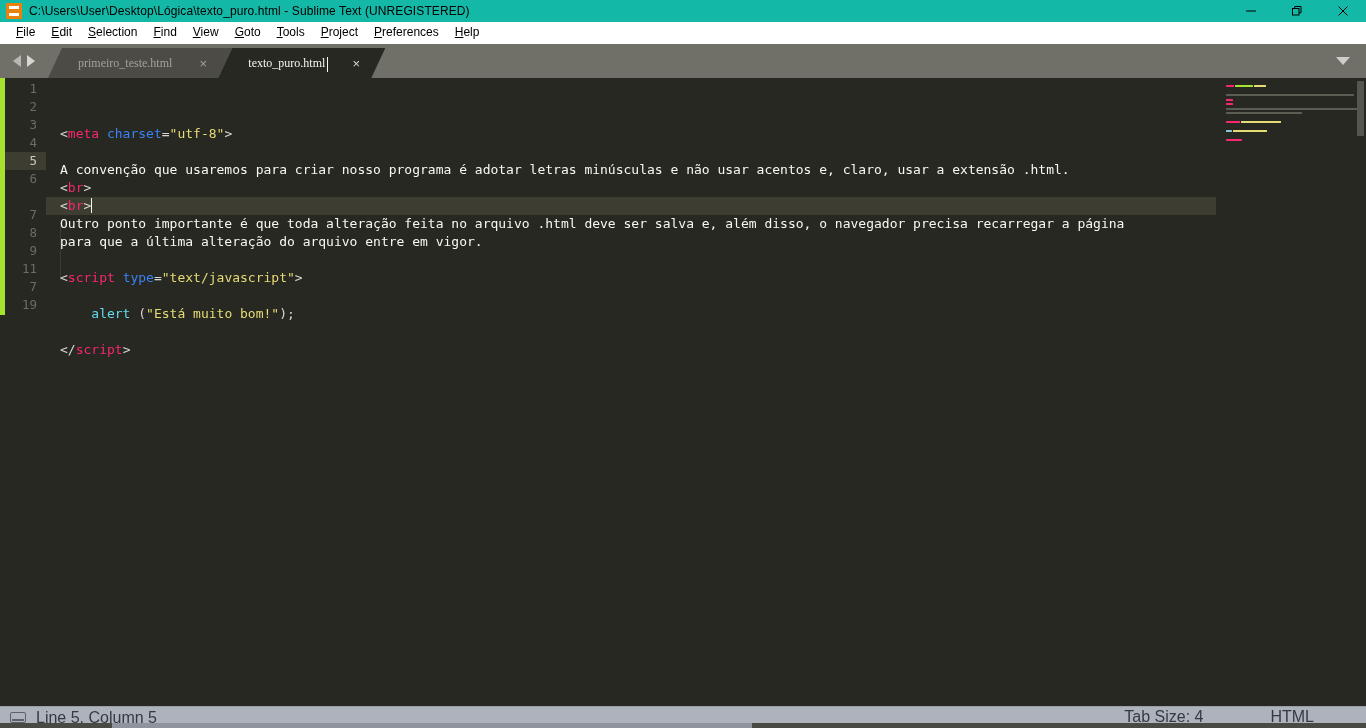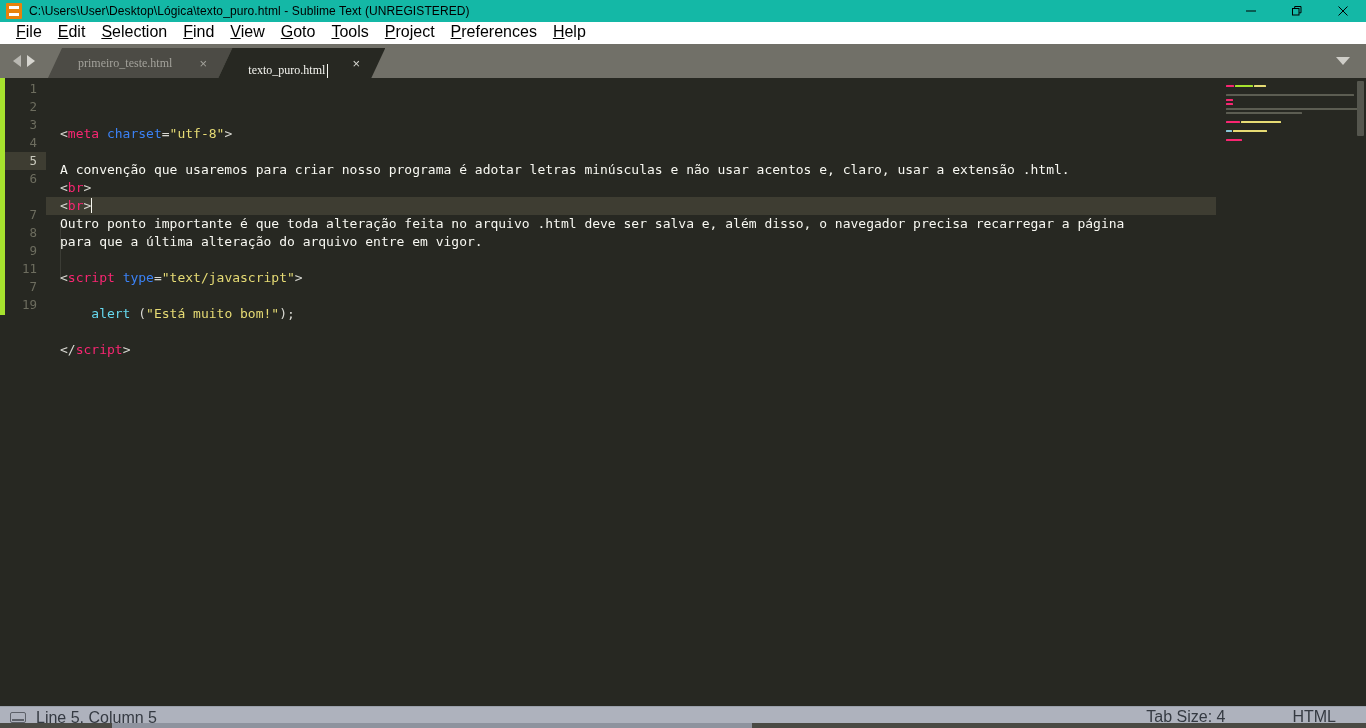--- a/index.html
+++ b/index.html
@@ -78,21 +78,21 @@
   .menubar {
     height: 21px;
     background: #ffffff;
     display: flex;
     align-items: center;
     padding-left: 8px;
     flex: 0 0 auto;
     border-bottom: 1px solid #ffffff;
   }
   .menu-item {
-    font-size: 16px;
+    font-size: 12px;
     color: #000000;
     padding: 2px 8px 3px 8px;
     white-space: nowrap;
     line-height: 14px;
   }
   .menu-item u { text-decoration: underline; }
 
   
   .tabbar {
     height: 34px;
@@ -326,21 +326,21 @@
     white-space: nowrap;
   }
   .status-right {
     position: absolute;
     right: 0; top: 0;
     height: 20px;
     display: flex;
     align-items: center;
   }
   .status-right .status-text { margin-right: 67px; }
-  .status-right .status-text:last-child { margin-right: 30px; }
+  .status-right .status-text:last-child { margin-right: 52px; }
 
   .hscroll {
     position: absolute;
     left: 0; bottom: 0;
     width: 100%;
     height: 5px;
     background: #aeb2bd;
   }
   .hscroll-thumb {
     position: absolute;
@@ -403,21 +403,21 @@
     <div class="tab-navs">
       <span class="nav-arrow nav-left"></span>
       <span class="nav-arrow nav-right"></span>
     </div>
     <div id="tabs-host" style="display:flex; align-items:flex-end; height:34px;">
         <div class="tab tab-inactive">
           <div class="tab-shape"></div>
           <span class="tab-label">primeiro_teste.html</span>
           <span class="tab-close">×</span>
         </div>
-        <div class="tab tab-active" style="z-index: 3; align-items: flex-end;">
+        <div class="tab tab-active" style="z-index: 3;">
           <div class="tab-shape"></div>
           <span class="tab-label">texto_puro.html</span>
           <span class="tab-close">×</span>
         </div>
       </div>
     <div class="tab-dropdown">
       <i></i>
     </div>
   </div>
 

